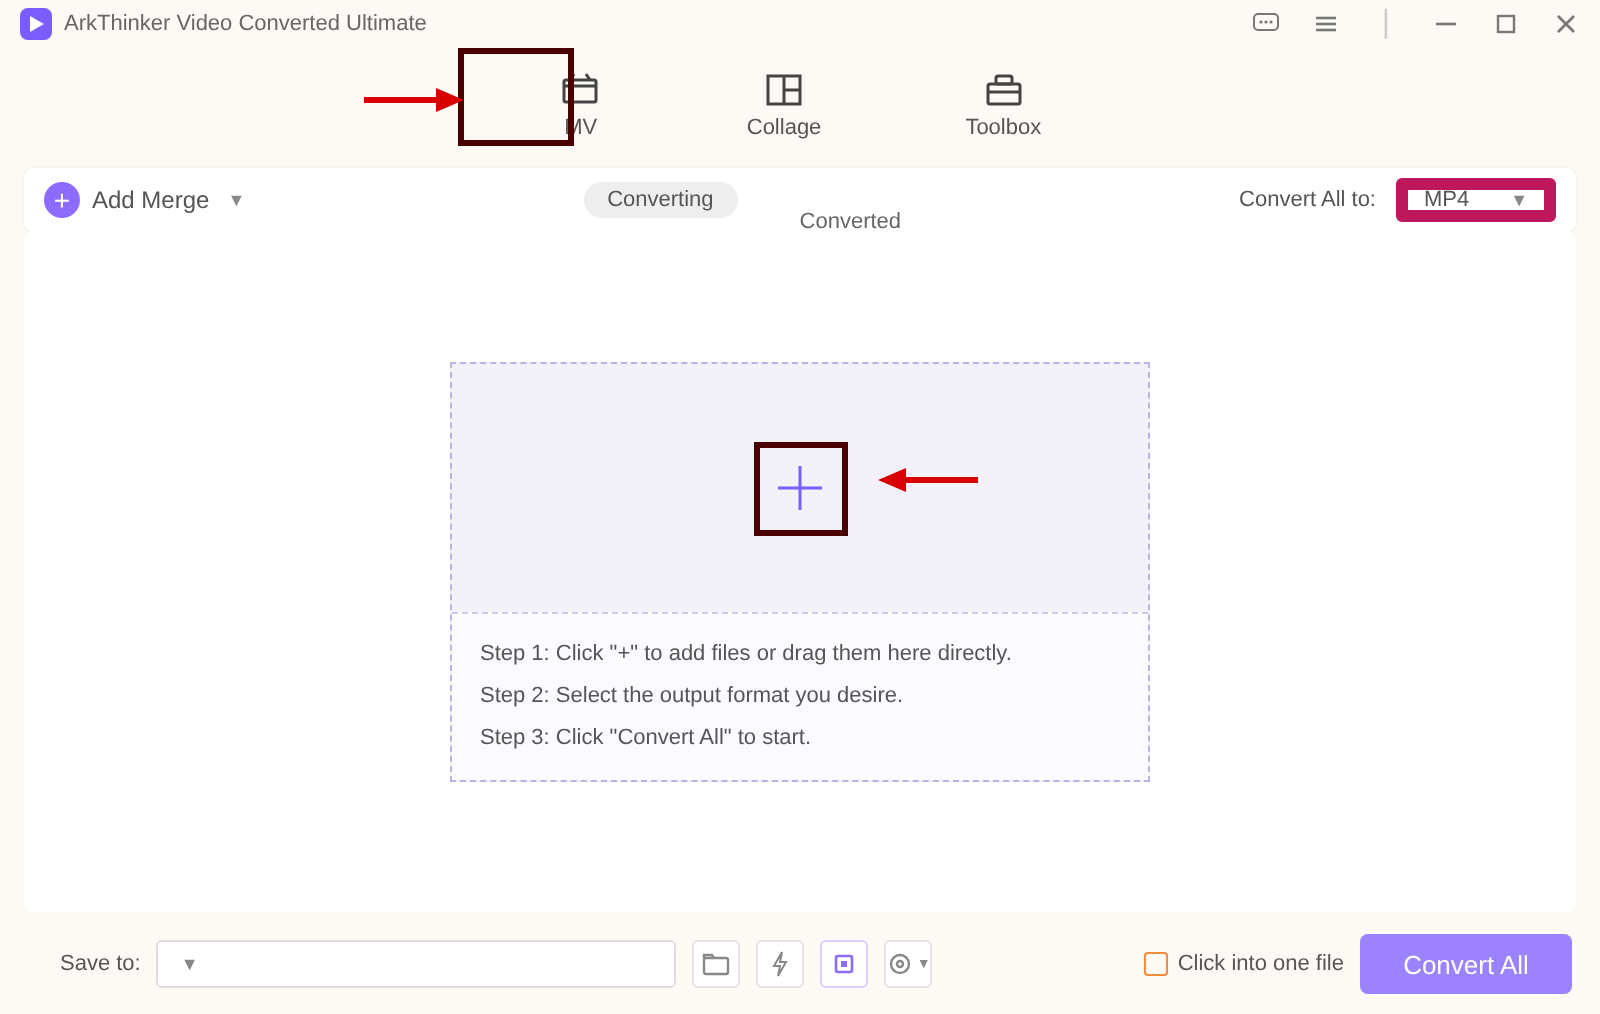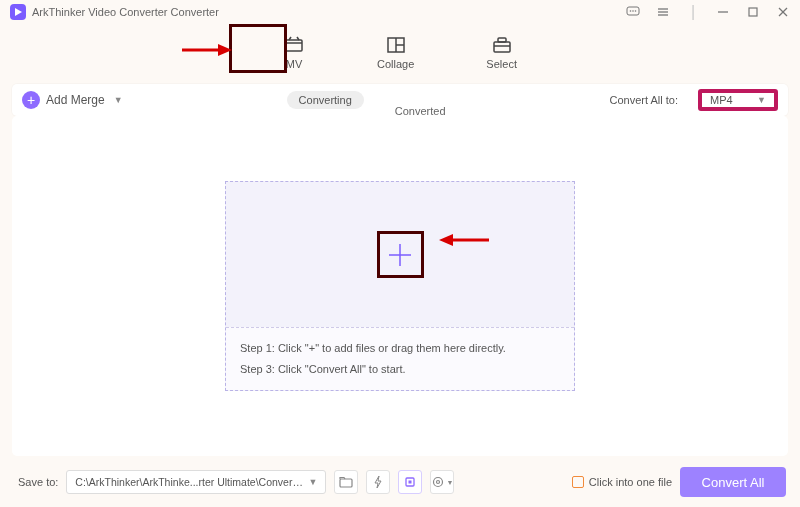--- a/index.html
+++ b/index.html
@@ -26,36 +26,36 @@
 
   
   .toolbar-wrap { padding: 0 12px; }
   .toolbar { background: #fff; border-radius: 5px; height: 32px; display: flex; align-items: center; padding: 0 10px; font-size: 12px; color: #555; box-shadow: 0 0 0 1px rgba(0,0,0,0.02); }
   .addfiles { display: flex; align-items: center; gap: 6px; cursor: pointer; }
   .addfiles .plus { width: 18px; height: 18px; border-radius: 50%; background: #8e6bff; color: #fff; display:flex; align-items:center; justify-content:center; font-size: 14px; line-height: 1; }
   .caret { font-size: 9px; color:#888; margin-left: 3px; }
   .tb-center { flex:1; display:flex; justify-content:center; gap:31px; align-items:center; }
   .pill { background: #eee; border-radius: 11px; padding: 3px 12px; font-size: 11px; cursor:pointer; }
   .tab-plain { font-size:11px; color:#666; cursor:pointer;margin-top:21px; }
-  .tb-right { display:flex; align-items:center; gap:20px; }
+  .tb-right { display:flex; align-items:center; gap:10px; }
   .tb-right .lbl { font-size:11px; color:#555; }
-  .format-select { border:4px solid #be185d; border-radius:3px; height:22px; width:80px; display:flex; align-items:center; justify-content:space-between; padding:0 8px; font-size:11px; cursor:pointer; background:#fff; }
+  .format-select { border:6px solid #be185d; border-radius:3px; height:22px; width:80px; display:flex; align-items:center; justify-content:space-between; padding:0 8px; font-size:11px; cursor:pointer; background:#fff; }
 
   
   .main { padding: 0 12px; }
   .main-box { background:#fff; border-radius:5px; height: 340px; display:flex; align-items:center; justify-content:center; position:relative; }
   .dashed-box { border:1px dashed #b9b3e6; width: 350px; height: 210px; background:#f3f2fb; display:flex; flex-direction:column; position:relative; }
   .drop-top { flex:1; display:flex; align-items:center; justify-content:center; position:relative; }
   .plus-cell { width:47px; height:47px; border:3px solid #4a0000; display:flex; align-items:center; justify-content:center; cursor:pointer; }
   .plus-cell svg { stroke:#7b5cff; }
   .arrow-right-in { position:absolute; left: 213px; top: 50px; pointer-events:none; }
   .steps { border-top:1px dashed #cfcae8; padding: 10px 14px; font-size:11px; color:#555; line-height:1.9; background:#fbfafe; }
 
   
-  .bottom { position:absolute; bottom:0; left:4px; right:0; height:50px; display:flex; align-items:center; padding:0 14px; gap:8px; background:#fdf9f5; font-size:11px; color:#555; }
+  .bottom { position:absolute; bottom:0; left:16px; right:0; height:50px; display:flex; align-items:center; padding:0 14px; gap:8px; background:#fdf9f5; font-size:11px; color:#555; }
   .save-lbl { }
   .path-box { border:1px solid #ddd; border-radius:3px; height:24px; width:260px; display:flex; align-items:center; padding:0 8px; justify-content:space-between; background:#fff; cursor:pointer; }
   .path-box .txt { white-space:nowrap; overflow:hidden; text-overflow:ellipsis; font-size:10.5px; }
   .mini-btn { width:24px; height:24px; border:1px solid #e2e2e2; border-radius:3px; display:flex; align-items:center; justify-content:center; cursor:pointer; color:#777; background:#fff; }
   .mini-btn.accent { color:#8e6bff; border-color:#d8ceff; }
   .spacer { flex:1; }
   .chk { display:flex; align-items:center; gap:5px; cursor:pointer; }
   .chkbox { width:12px; height:12px; border:1.5px solid #f28b3b; border-radius:2px; }
   .convert-btn { background:#9d82ff; color:#fff; border:none; border-radius:4px; height:30px; width:106px; font-size:13px; cursor:pointer; }
 
@@ -65,21 +65,21 @@
 </style>
 </head>
 <body>
 
 <div class="titlebar">
   <div class="logo">
     <svg viewBox="0 0 10 10">
         <polygon points="2,1 9,5 2,9" fill="#fff"></polygon>
       </svg>
   </div>
-  <div class="title">ArkThinker Video Converter Converter</div>
+  <div class="title">ArkThinker Video Converted Ultimate</div>
   <div class="win-controls">
     <span>
         <svg width="14" height="14" viewBox="0 0 14 14">
           <rect x="1" y="2" width="12" height="8" rx="2" fill="none" stroke="#777" stroke-width="1"></rect>
           <circle cx="4.5" cy="6" r="0.8" fill="#777"></circle>
           <circle cx="7" cy="6" r="0.8" fill="#777"></circle>
           <circle cx="9.5" cy="6" r="0.8" fill="#777"></circle>
         </svg>
       </span>
     <span>
@@ -138,21 +138,21 @@
     <span class="lbl">Collage</span>
   </div>
   <div class="navitem">
     <div class="icon">
       <svg width="22" height="22" viewBox="0 0 22 22">
           <rect x="3" y="8" width="16" height="10" rx="1" fill="none" stroke="#444" stroke-width="1.5"></rect>
           <rect x="7" y="4" width="8" height="4" rx="1" fill="none" stroke="#444" stroke-width="1.5"></rect>
           <line x1="3" y1="12" x2="19" y2="12" stroke="#444" stroke-width="1.5"></line>
         </svg>
     </div>
-    <span class="lbl">Select</span>
+    <span class="lbl">Toolbox</span>
   </div>
 </div>
 
 <div class="toolbar-wrap">
   <div class="toolbar">
     <div class="addfiles">
       <div class="plus">+</div>
       <span>Add Merge</span>
       <span class="caret">▼</span>
     </div>
@@ -180,30 +180,30 @@
               <line x1="4" y1="15" x2="26" y2="15" stroke-width="1.5"></line>
             </svg>
         </div>
         <svg class="arrow-right-in" width="50" height="16">
           <line x1="50" y1="8" x2="14" y2="8" class="red-arrow-shaft"></line>
           <polygon points="14,2 0,8 14,14" class="red-arrow-head"></polygon>
         </svg>
       </div>
       <div class="steps">
         <div>Step 1: Click "+" to add files or drag them here directly.</div>
+        <div>Step 2: Select the output format you desire.</div>
         <div>Step 3: Click "Convert All" to start.</div>
       </div>
     </div>
   </div>
 </div>
 
 <div class="bottom">
   <span class="save-lbl">Save to:</span>
   <div class="path-box">
-    <span class="txt">C:\ArkThinker\ArkThinke...rter Ultimate\Converted</span>
     <span class="caret">▼</span>
   </div>
   <div class="mini-btn">
     <svg width="14" height="14" viewBox="0 0 14 14">
         <rect x="1" y="4" width="12" height="8" rx="1" fill="none" stroke="#888" stroke-width="1.2"></rect>
         <path d="M1 4 L1 2.5 L5 2.5 L6 4" fill="none" stroke="#888" stroke-width="1.2"></path>
       </svg>
   </div>
   <div class="mini-btn">
     <svg width="14" height="14" viewBox="0 0 14 14">

